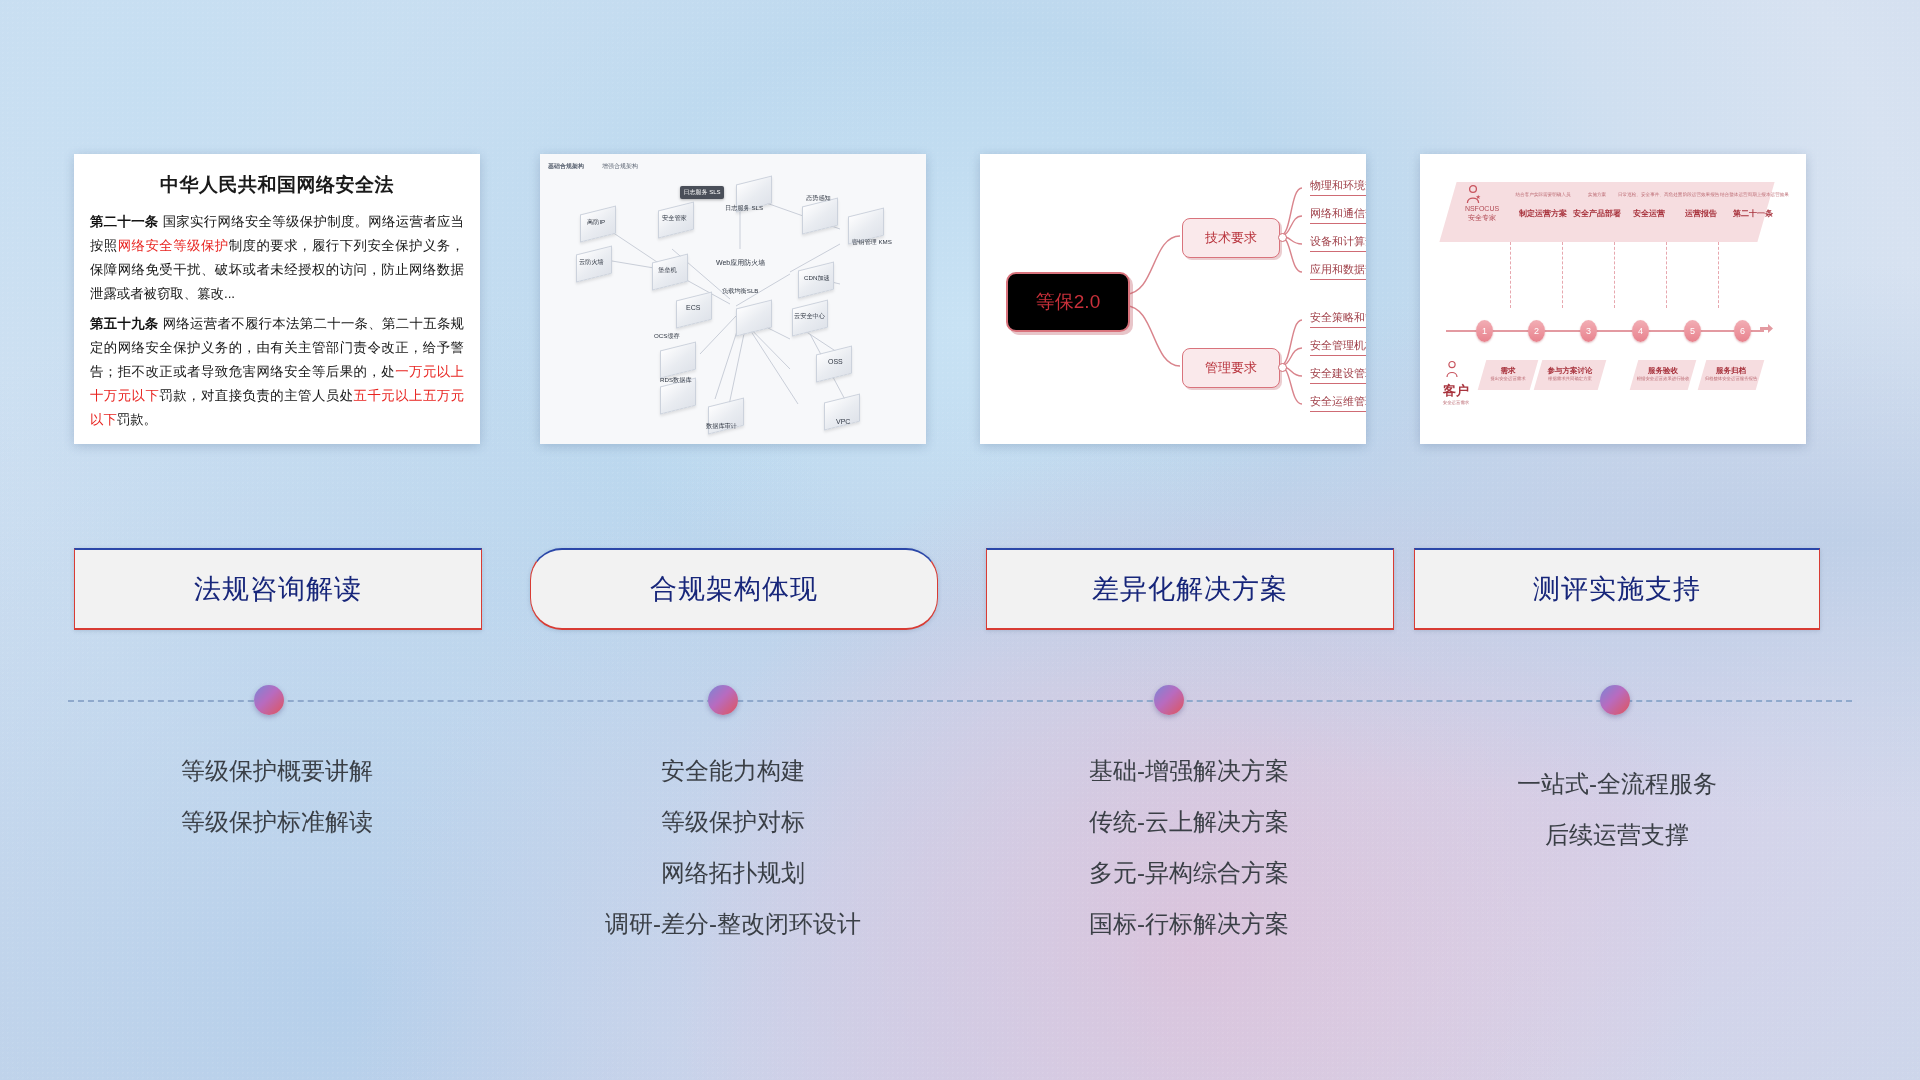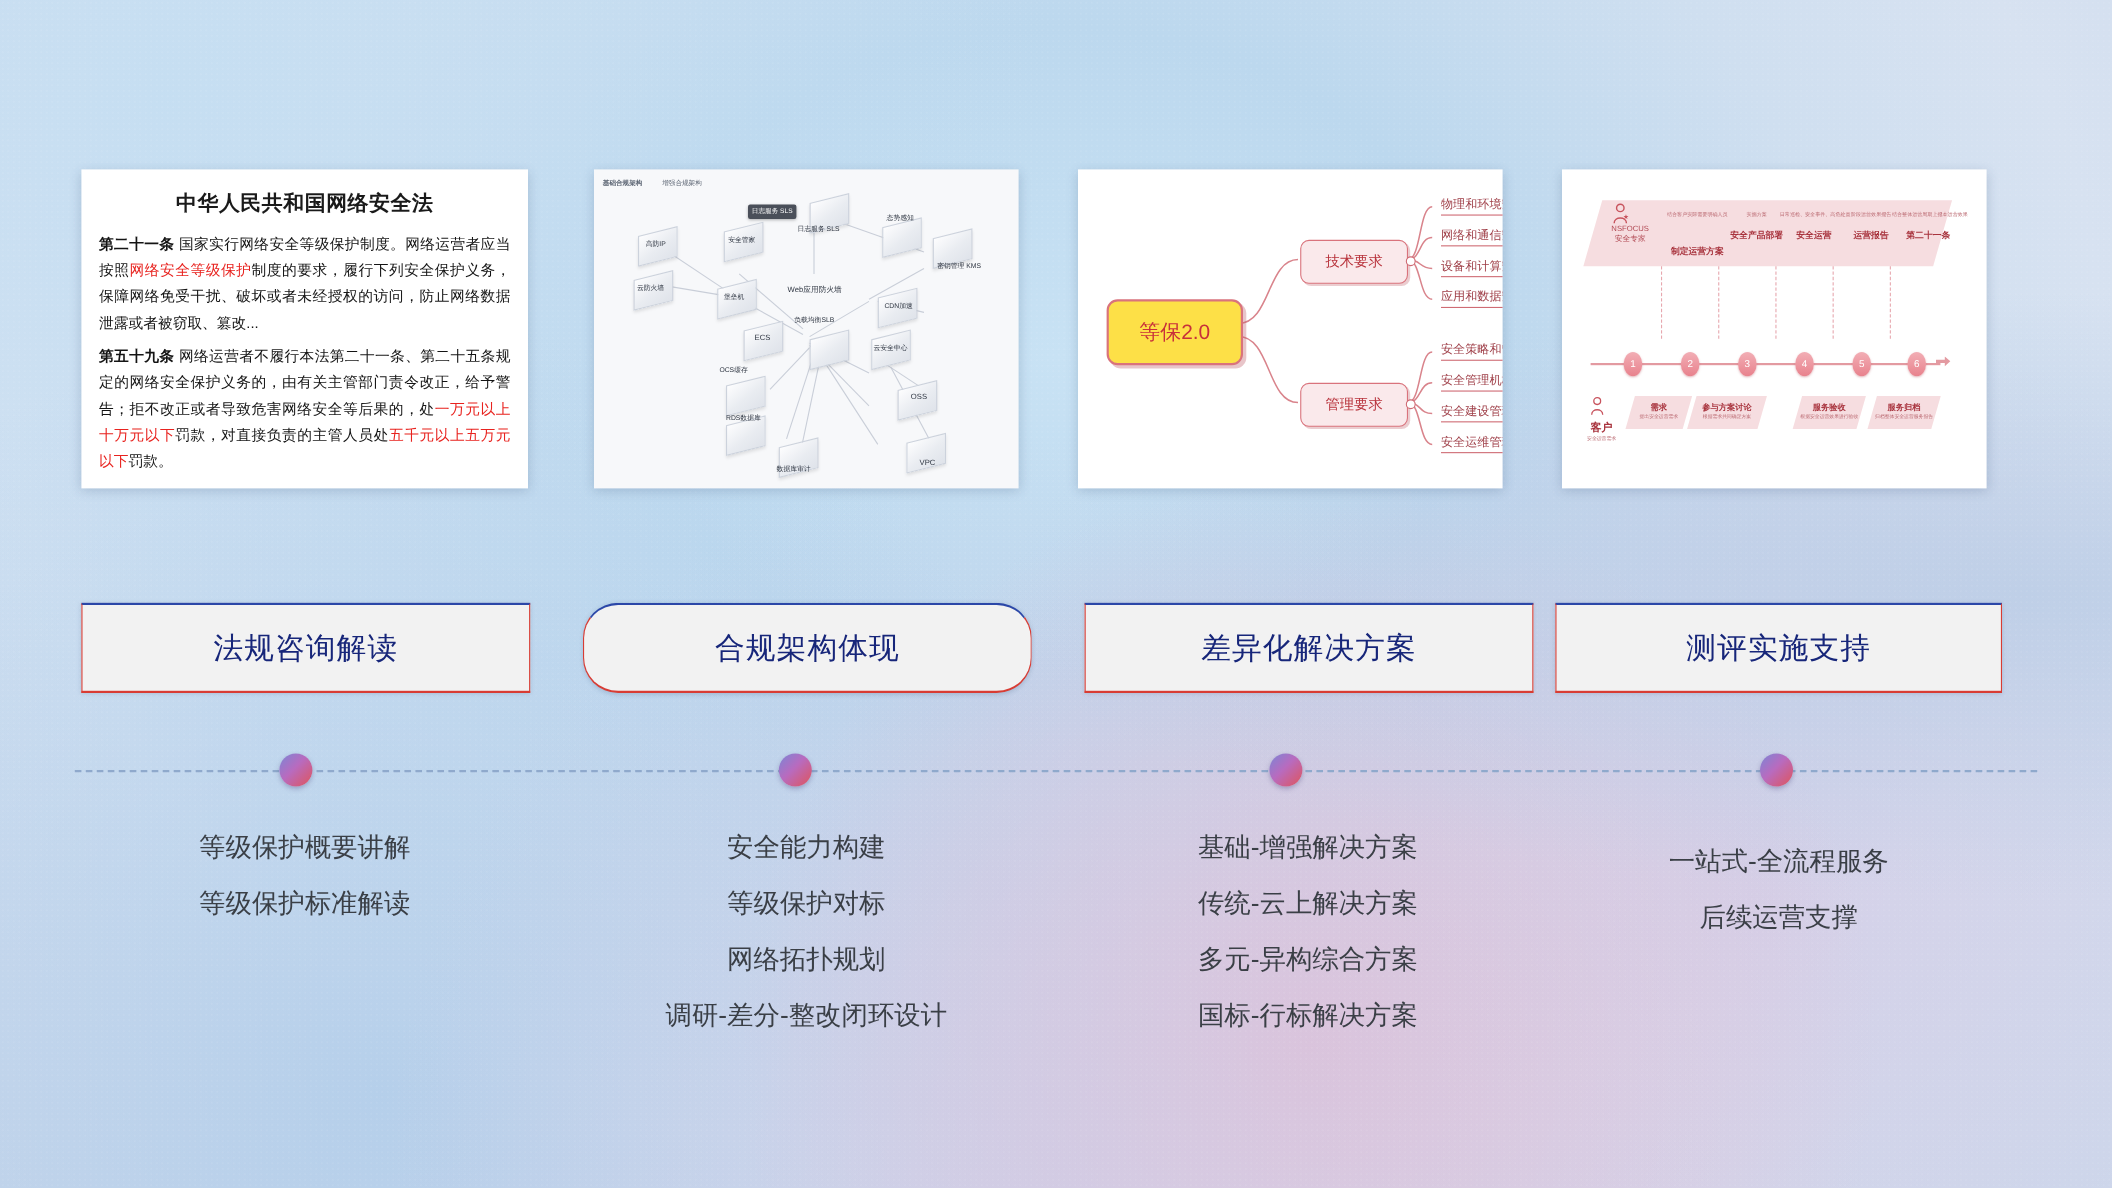--- a/index.html
+++ b/index.html
@@ -43,21 +43,21 @@
   #card2 .tag{position:absolute;font-size:6px;color:#5c6573;}
   .c2cube{position:absolute;width:34px;height:26px;background:linear-gradient(150deg,#fdfdfe 0%,#e9ecf1 55%,#dfe3ea 100%);
           border:1px solid #ccd2dc;transform:skewY(-14deg);box-shadow:0 2px 3px rgba(0,0,0,.10);}
   .c2lab{position:absolute;font-size:6.2px;color:#2f3642;white-space:nowrap;}
   .c2dark{position:absolute;background:#4a4f59;color:#fff;font-size:6px;border-radius:2px;
           display:flex;align-items:center;justify-content:center;box-shadow:0 1px 3px rgba(0,0,0,.3);}
 
   
   #card3{left:980px;top:154px;width:386px;height:290px;}
   .mm-root{position:absolute;left:26px;top:118px;width:120px;height:56px;border:2px solid #d9737c;
-           border-radius:10px;background:#fde047;display:flex;align-items:center;justify-content:center;
+           border-radius:10px;background:#000000;display:flex;align-items:center;justify-content:center;
            font-size:19px;color:#c8303a;box-shadow:3px 3px 0 rgba(190,90,100,.35);}
   .mm-mid{position:absolute;width:96px;height:38px;border:1.6px solid #d9737c;border-radius:8px;
           background:#fae9eb;display:flex;align-items:center;justify-content:center;
           font-size:13px;color:#b8333c;box-shadow:2px 2px 0 rgba(190,90,100,.3);}
   .mm-leaf{position:absolute;font-size:11px;color:#9e3d46;white-space:nowrap;padding-bottom:2px;
            border-bottom:1.6px solid #cf6b74;}
   .mm-dot{position:absolute;width:7px;height:7px;border:1px solid #cf6b74;border-radius:50%;background:#fff;}
   .mm-svg{position:absolute;left:0;top:0;width:386px;height:290px;}
 
   
@@ -250,21 +250,21 @@
           <text x="11.5" y="15" font-size="6" fill="#c8545e">★</text>
         </svg>
       </div>
       <div class="nf-brand" style="top:22px;">
         <div>NSFOCUS</div>
         <div>安全专家</div>
       </div>
 
       <div class="nf-step" style="left:64px;top:10px;width:62px;">
         <div class="s">结合客户实际需要明确人员</div>
-        <div class="t" style="margin-top:26px;">制定运营方案</div>
+        <div class="t" style="margin-top:11px;">制定运营方案</div>
       </div>
       <div class="nf-step" style="left:118px;top:10px;width:62px;">
         <div class="s">实施方案</div>
         <div class="t" style="margin-top:11px;">安全产品部署</div>
       </div>
       <div class="nf-step" style="left:170px;top:10px;width:62px;">
         <div class="s">日常巡检、安全事件、高危处置</div>
         <div class="t" style="margin-top:11px;">安全运营</div>
       </div>
       <div class="nf-step" style="left:222px;top:10px;width:62px;">
@@ -295,21 +295,21 @@
     <div class="nf-num" style="left:264px;top:166px;">5</div>
     <div class="nf-num" style="left:314px;top:166px;">6</div>
 
     <div class="nf-person" style="left:24px;top:206px;">
       <svg width="16" height="18" viewBox="0 0 16 18">
         <circle cx="8" cy="4.6" r="3.1" fill="none" stroke="#c8545e" stroke-width="1.2"></circle>
         <path d="M3,17 C3,11 13,11 13,17" fill="none" stroke="#c8545e" stroke-width="1.2"></path>
       </svg>
     </div>
     <div style="position:absolute;left:14px;top:228px;width:44px;text-align:center;">
-      <div style="font-size:10px;color:#a8333d;font-weight:bold;">客户</div>
+      <div style="font-size:13px;color:#a8333d;font-weight:bold;">客户</div>
       <div style="font-size:4.4px;color:#bb6a72;">安全运营需求</div>
     </div>
 
     <div class="nf-para" style="left:62px;top:206px;width:52px;height:30px;"></div>
     <div class="nf-paratxt" style="left:62px;top:212px;width:52px;">
       <div class="t">需求</div>
       <div class="s">提出安全运营需求</div>
     </div>
 
     <div class="nf-para" style="left:118px;top:206px;width:64px;height:30px;"></div>

